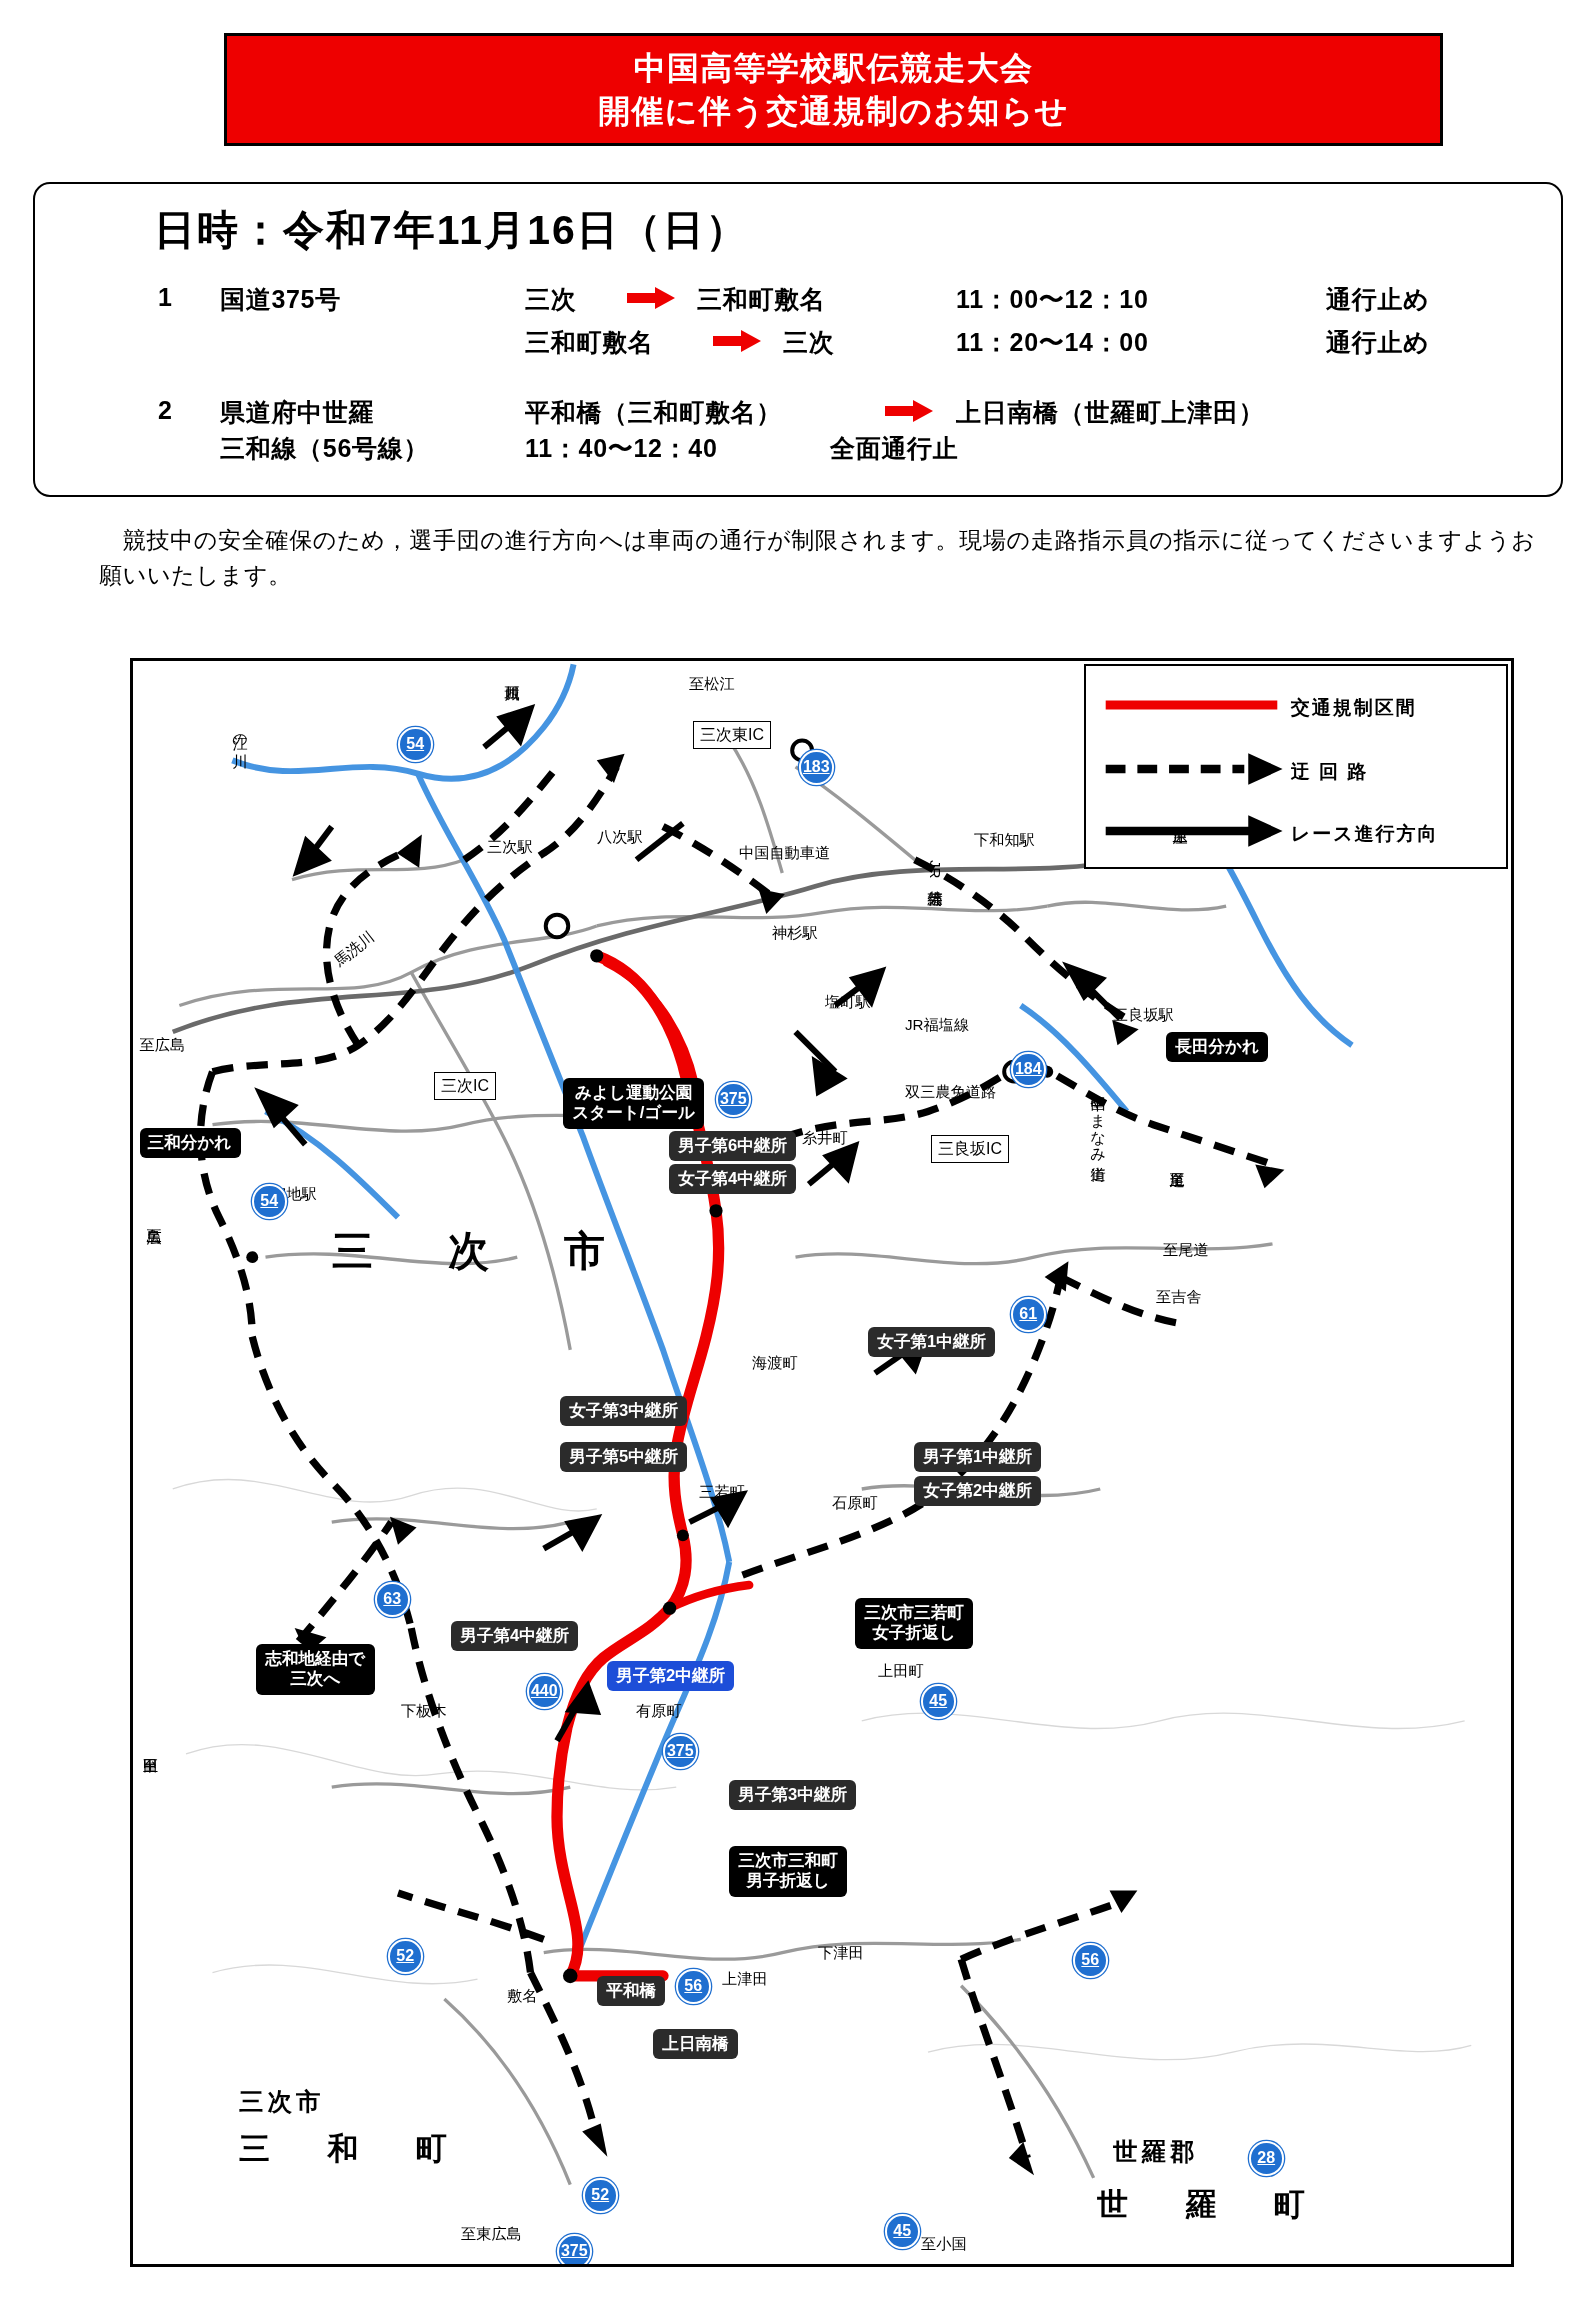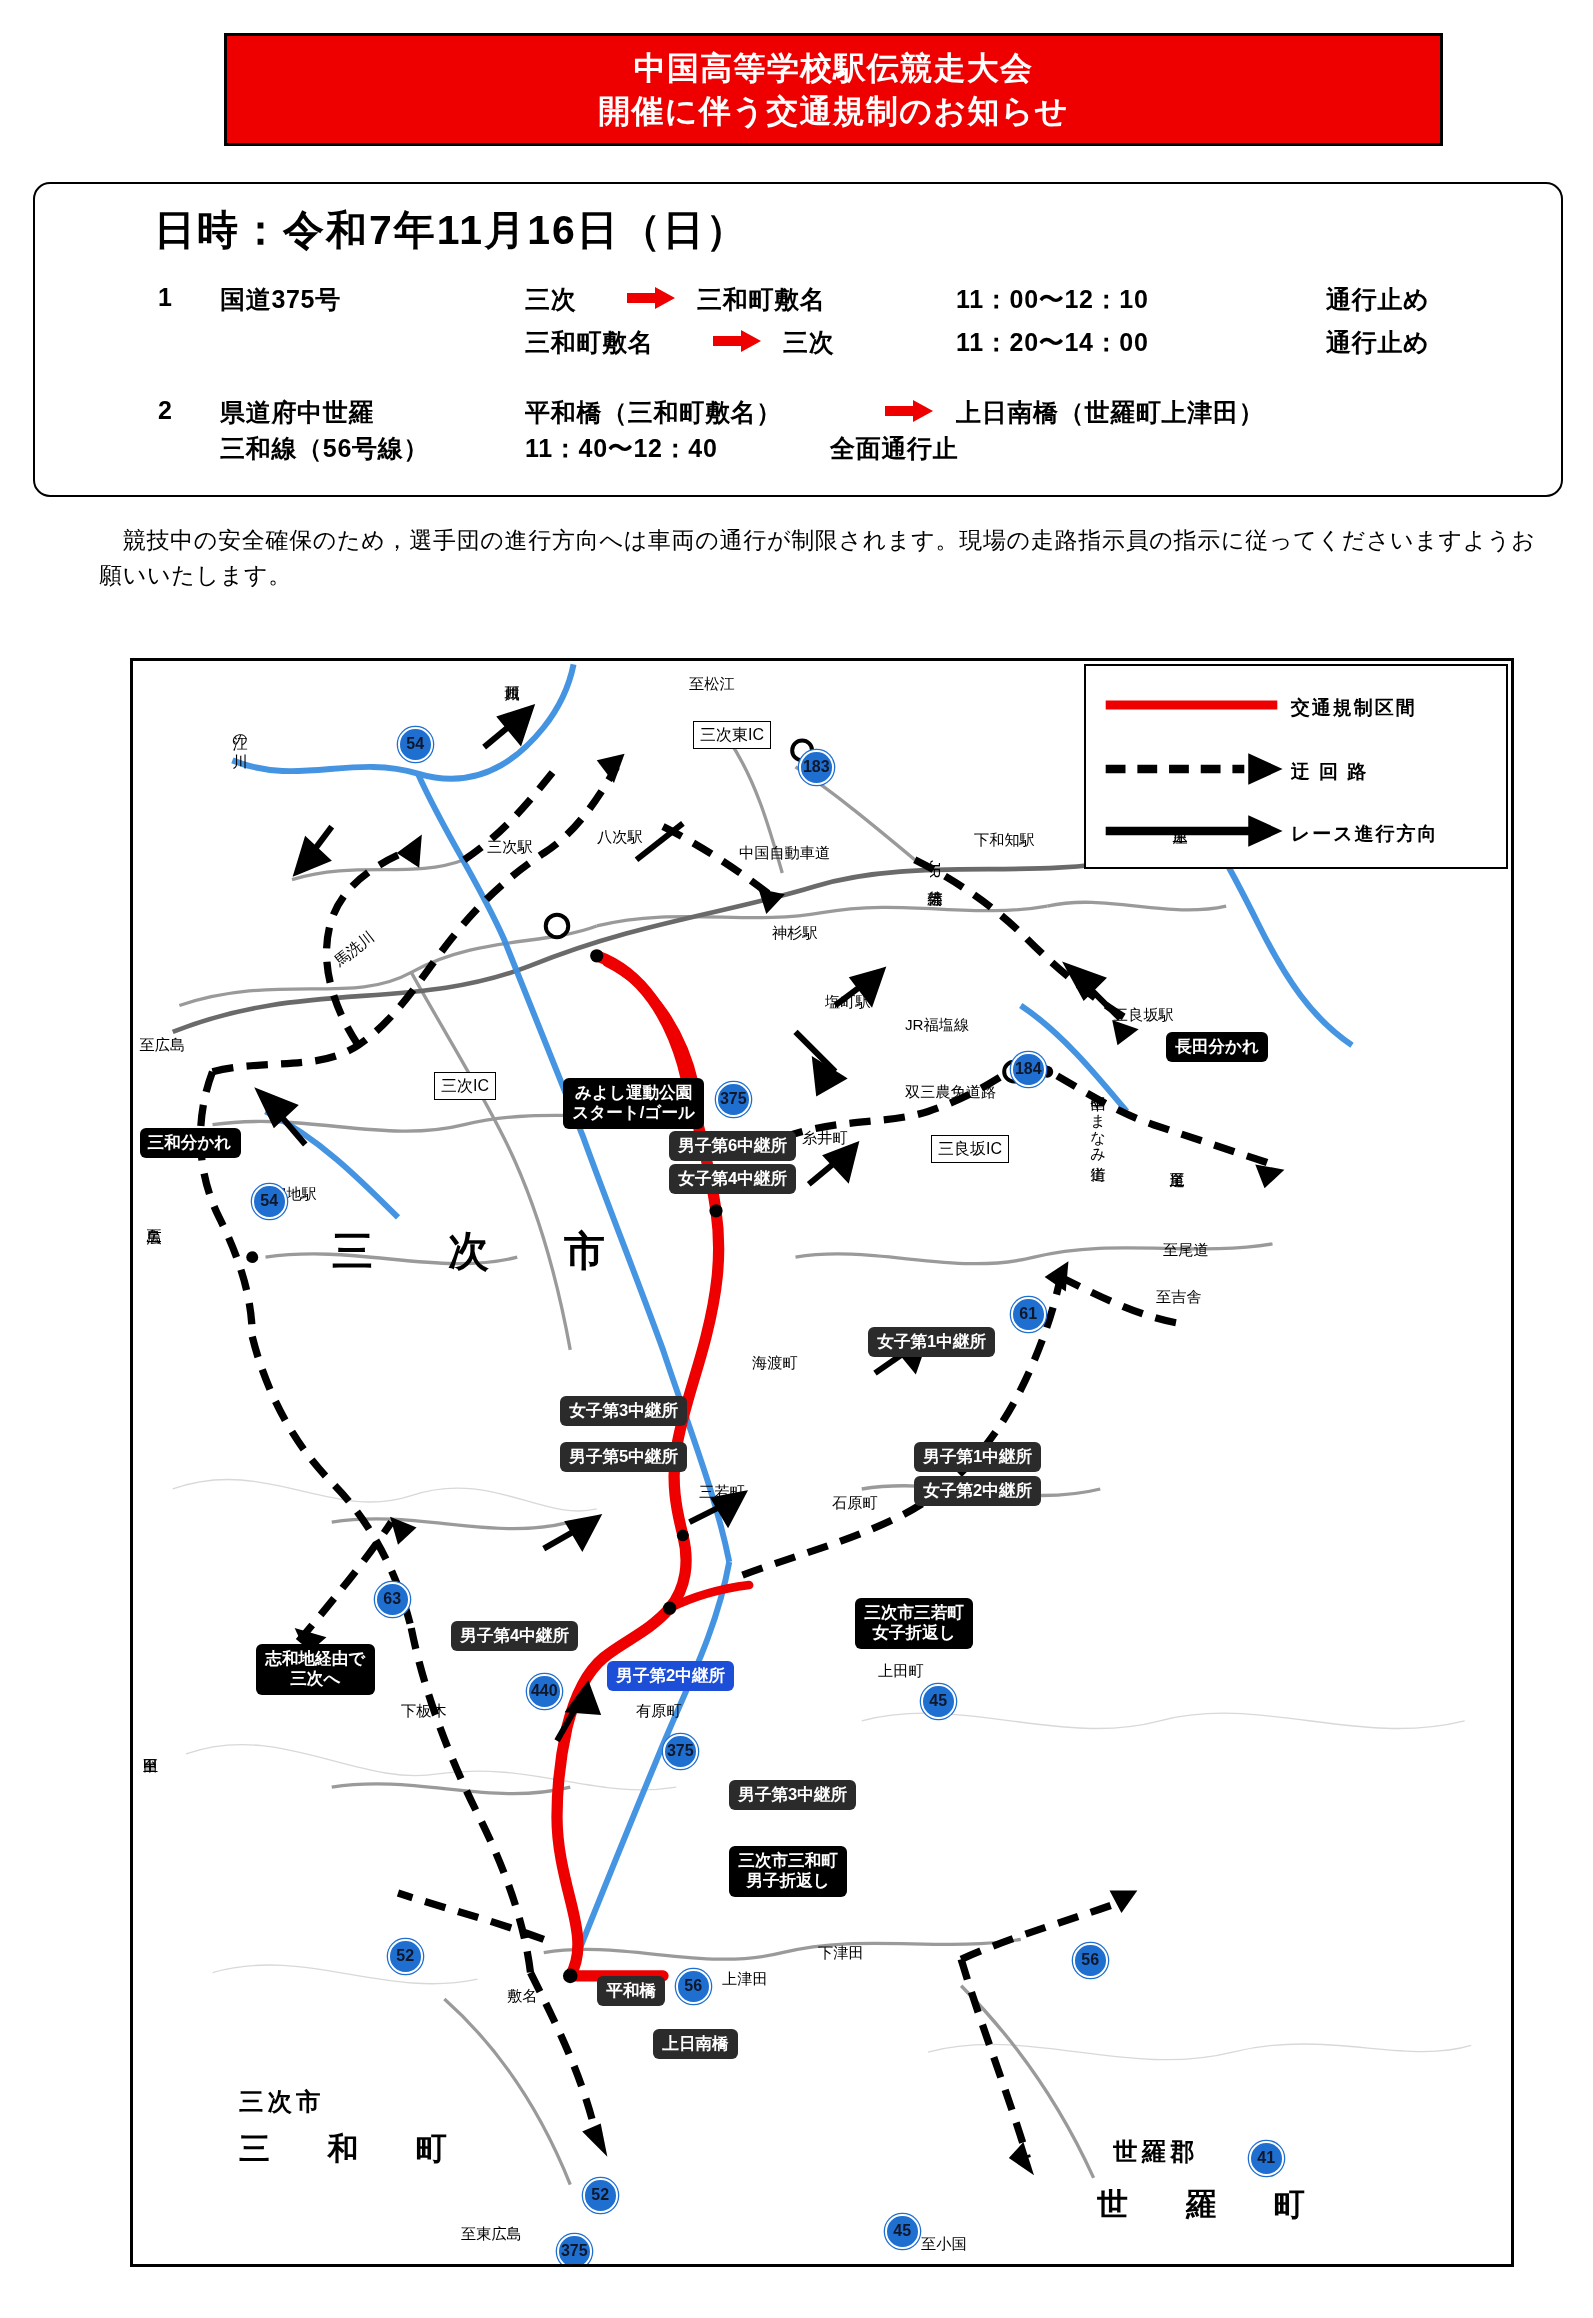--- a/index.html
+++ b/index.html
@@ -55,23 +55,23 @@
   .legend .ltext{position:absolute;left:205px;font-size:19px;font-weight:bold;letter-spacing:2px;}
   
   .lbl{position:absolute;font-size:15.2px;white-space:nowrap;}
   .blk{
     position:absolute;background:#000;color:#fff;font-size:16.6px;font-weight:bold;
     padding:4.6px 9.3px;border-radius:6px;white-space:nowrap;text-align:center;line-height:1.25;
   }
   .city{position:absolute;font-size:41px;font-weight:bold;letter-spacing:17px;}
   .town{position:absolute;font-size:31px;font-weight:bold;letter-spacing:13.2px;}
   .shield-r{
-    position:absolute;background:#1f6fd0;color:#0f172a;font-size:16px;font-weight:bold;
+    position:absolute;background:#1f6fd0;color:#ffffff;font-size:16px;font-weight:bold;
     border-radius:50%;width:30.5px;height:30.5px;line-height:30.5px;text-align:center;
-    border:2px solid #fff;box-shadow:0 0 0 1.3px #1f6fd0;
+    border:2px solid #fff;box-shadow:0 0 0 1.3px #1f6fd0;text-decoration:underline;
   }
   .boxlbl{
     position:absolute;background:#fff;border:1.3px solid #000;font-size:16px;padding:2.6px 6px;white-space:nowrap;
   }
 </style>
 </head>
 <body>
 
 <div class="banner">
   <div>中国高等学校駅伝競走大会</div>
@@ -354,16 +354,16 @@
   <div class="shield-r" style="left:242px;top:921px;">63</div>
   <div class="shield-r" style="left:394px;top:1013px;">440</div>
   <div class="shield-r" style="left:788px;top:1023px;">45</div>
   <div class="shield-r" style="left:530px;top:1073px;">375</div>
   <div class="shield-r" style="left:255px;top:1278px;">52</div>
   <div class="shield-r" style="left:543px;top:1308px;">56</div>
   <div class="shield-r" style="left:940px;top:1282px;">56</div>
   <div class="shield-r" style="left:450px;top:1517px;">52</div>
   <div class="shield-r" style="left:424px;top:1573px;">375</div>
   <div class="shield-r" style="left:752px;top:1553px;">45</div>
-  <div class="shield-r" style="left:1116px;top:1480px;">41</div>
+  <div class="shield-r" style="left:1116px;top:1480px;">28</div>
 
 </div>
 
 
 </body></html>

